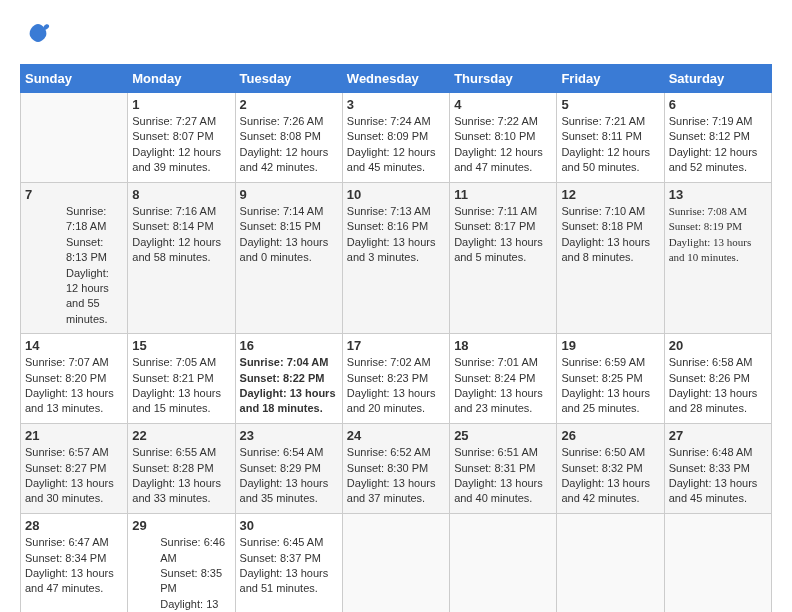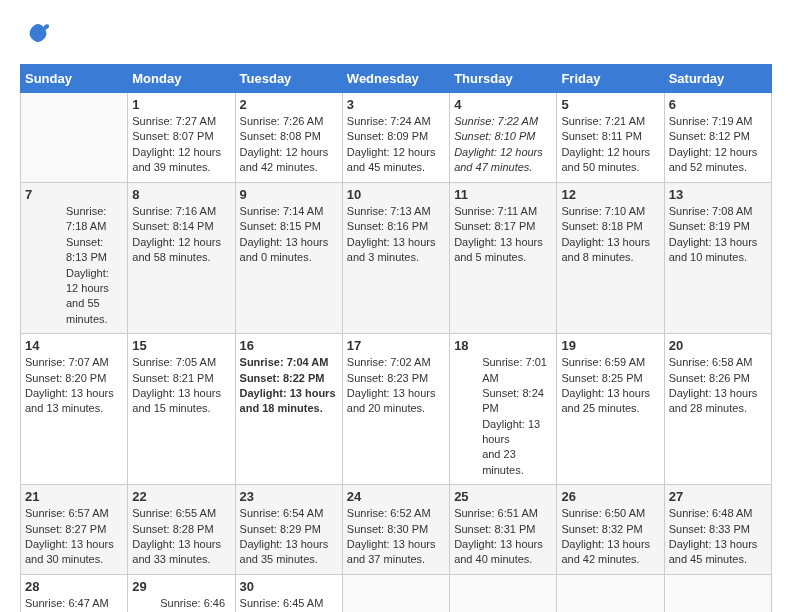--- a/index.html
+++ b/index.html
@@ -139,21 +139,21 @@
         </td>
         <td>
           <span class="day-num">3</span>
           <div class="day-info" style="white-space: pre-line;">Sunrise: 7:24 AM
 Sunset: 8:09 PM
 Daylight: 12 hours
 and 45 minutes.</div>
         </td>
         <td>
           <span class="day-num">4</span>
-          <div class="day-info" style="white-space: pre-line; font-style: italic;">Sunrise: 7:22 AM
+          <div class="day-info" style="white-space: pre-line;">Sunrise: 7:22 AM
 Sunset: 8:10 PM
 Daylight: 12 hours
 and 47 minutes.</div>
         </td>
         <td>
           <span class="day-num">5</span>
           <div class="day-info" style="white-space: pre-line;">Sunrise: 7:21 AM
 Sunset: 8:11 PM
 Daylight: 12 hours
 and 50 minutes.</div>
@@ -204,21 +204,21 @@
         </td>
         <td>
           <span class="day-num">12</span>
           <div class="day-info" style="white-space: pre-line;">Sunrise: 7:10 AM
 Sunset: 8:18 PM
 Daylight: 13 hours
 and 8 minutes.</div>
         </td>
         <td>
           <span class="day-num">13</span>
-          <div class="day-info" style="white-space: pre-line;">Sunrise: 7:08 AM
+          <div class="day-info" style="white-space: pre-line; font-family: Liberation Serif, serif;">Sunrise: 7:08 AM
 Sunset: 8:19 PM
 Daylight: 13 hours
 and 10 minutes.</div>
         </td>
       </tr>
       <tr>
         <td>
           <span class="day-num">14</span>
           <div class="day-info" style="white-space: pre-line;">Sunrise: 7:07 AM
 Sunset: 8:20 PM
@@ -241,21 +241,21 @@
         </td>
         <td>
           <span class="day-num">17</span>
           <div class="day-info" style="white-space: pre-line;">Sunrise: 7:02 AM
 Sunset: 8:23 PM
 Daylight: 13 hours
 and 20 minutes.</div>
         </td>
         <td>
           <span class="day-num">18</span>
-          <div class="day-info" style="white-space: pre-line; margin-left: 28px;">Sunrise: 7:01 AM
+          <div class="day-info" style="white-space: pre-line;">Sunrise: 7:01 AM
 Sunset: 8:24 PM
 Daylight: 13 hours
 and 23 minutes.</div>
         </td>
         <td>
           <span class="day-num">19</span>
           <div class="day-info" style="white-space: pre-line;">Sunrise: 6:59 AM
 Sunset: 8:25 PM
 Daylight: 13 hours
 and 25 minutes.</div>

